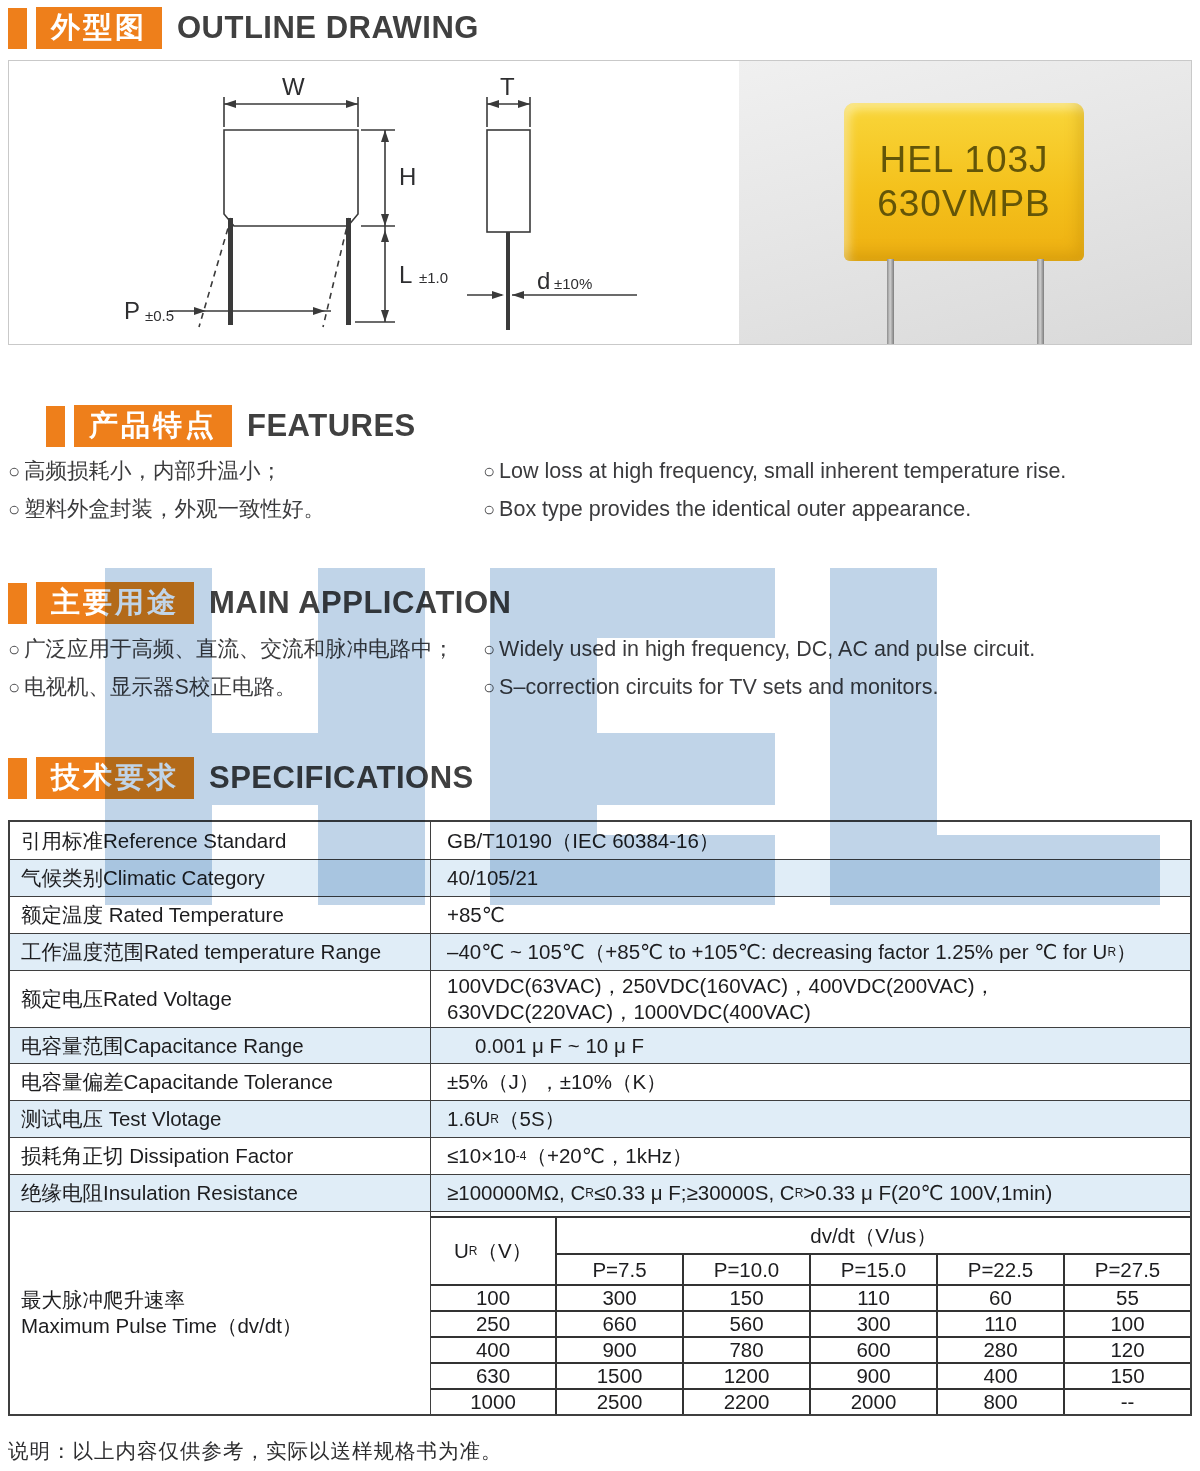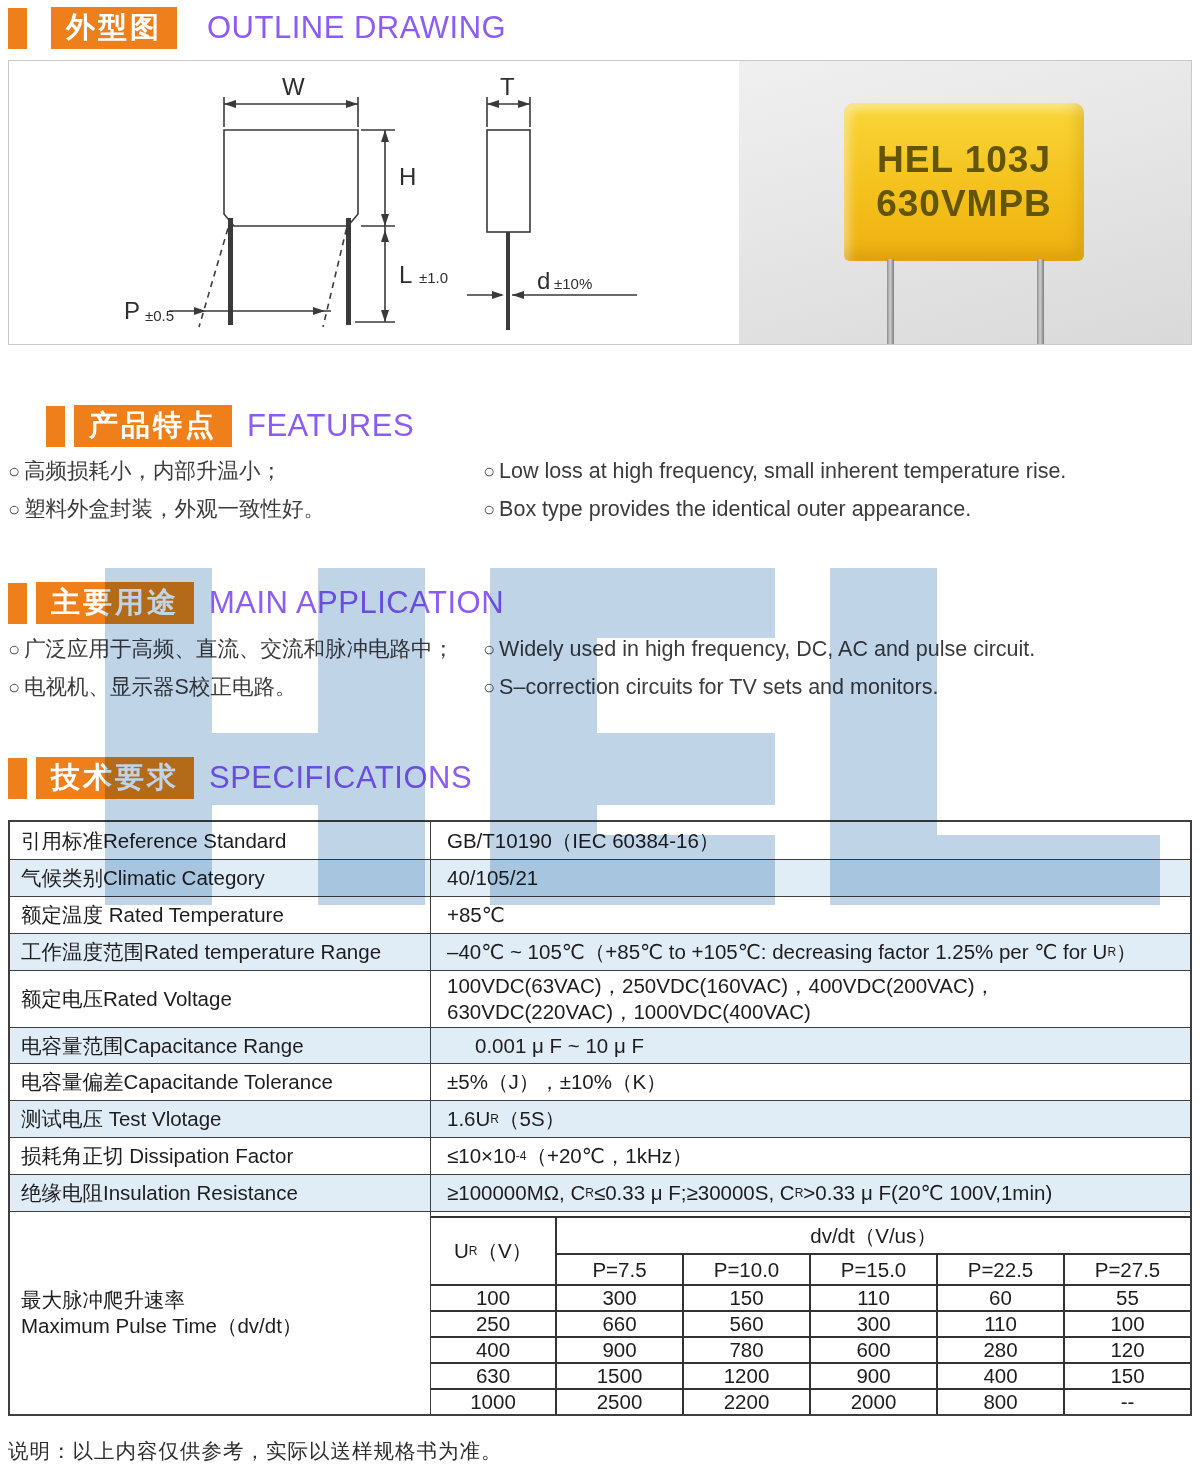--- a/index.html
+++ b/index.html
@@ -10,40 +10,40 @@
     color:#1d1d1f;
   }
   
   .sec { position:absolute; left:8px; display:flex; align-items:center; height:44px; }
   .sec-bar { width:19px; height:41px; background:#ee7f1b; margin-right:9px; }
   .sec-badge {
     height:42px; padding:0 15px; background:#ee7f1b; color:#fff;
     font-size:29px; font-weight:bold; letter-spacing:3px;
     display:flex; align-items:center;
   }
-  .sec-title { margin-left:15px; font-size:31px; font-weight:normal; color:#8b5cf6; letter-spacing:0.5px; }
+  .sec-title { margin-left:15px; font-size:31px; font-weight:bold; color:#404040; letter-spacing:0.5px; }
   
   .panel {
     position:absolute; left:8px; top:60px; width:1184px; height:285px;
     border:1px solid #c9c9c9; background:#fff;
   }
   .outline-svg { position:absolute; left:0; top:0; }
   .photo {
     position:absolute; right:0; top:0; width:452px; height:283px;
     background:linear-gradient(165deg,#f0f0f0 0%,#e6e6e6 45%,#d9d9d9 100%);
     overflow:hidden;
   }
   .cap-body {
     position:absolute; left:105px; top:42px; width:240px; height:158px;
     background:linear-gradient(180deg,#f9d63a 0%,#f4c11c 55%,#eeb011 100%);
     border-radius:10px 10px 6px 6px;
     box-shadow:inset -6px -8px 14px rgba(160,110,0,.25), inset 5px 6px 10px rgba(255,255,230,.5);
     display:flex; flex-direction:column; justify-content:center; align-items:center;
   }
-  .cap-line { font-size:37px; font-weight:bold; color:#635508; letter-spacing:1px; line-height:44px; }
+  .cap-line { font-size:37px; font-weight:normal; color:#635508; letter-spacing:1px; line-height:44px; }
   .cap-lead {
     position:absolute; top:198px; width:7px; height:85px;
     background:linear-gradient(90deg,#8d8d8d,#cfcfcf 45%,#7c7c7c);
   }
   .lead-1 { left:148px; } .lead-2 { left:298px; }
   
   .blist { position:absolute; font-size:21.5px; color:#3b3b3d; }
   .blist-zh { left:8px; } .blist-en { left:483px; }
   .bitem { display:flex; align-items:flex-start; line-height:38px; }
   .ring { margin-right:4px; font-size:20px; color:#4d4d4f; }
@@ -81,21 +81,21 @@
   
   .footer-note { position:absolute; left:8px; top:1437px; font-size:20.5px; color:#2d2d2f; letter-spacing:1px; }
   
   .watermark { position:absolute; left:0; top:0; mix-blend-mode:multiply; pointer-events:none; z-index:40; }
 </style>
 </head>
 <body>
 
 <div class="page">
 
-  <div class="sec" style="top:6px;gap:15px;">
+  <div class="sec" style="top:6px;">
     <div class="sec-bar"></div>
     <div class="sec-badge">外型图</div>
     <div class="sec-title">OUTLINE DRAWING</div>
   </div>
 
   <div class="panel">
     <svg class="outline-svg" width="732" height="283" viewBox="0 0 732 283">
       <g stroke="#3a3a3a" stroke-width="1.6" fill="none">
 
         <polygon points="215,69 349,69 349,153 339,165 225,165 215,153" fill="#fff"></polygon>

